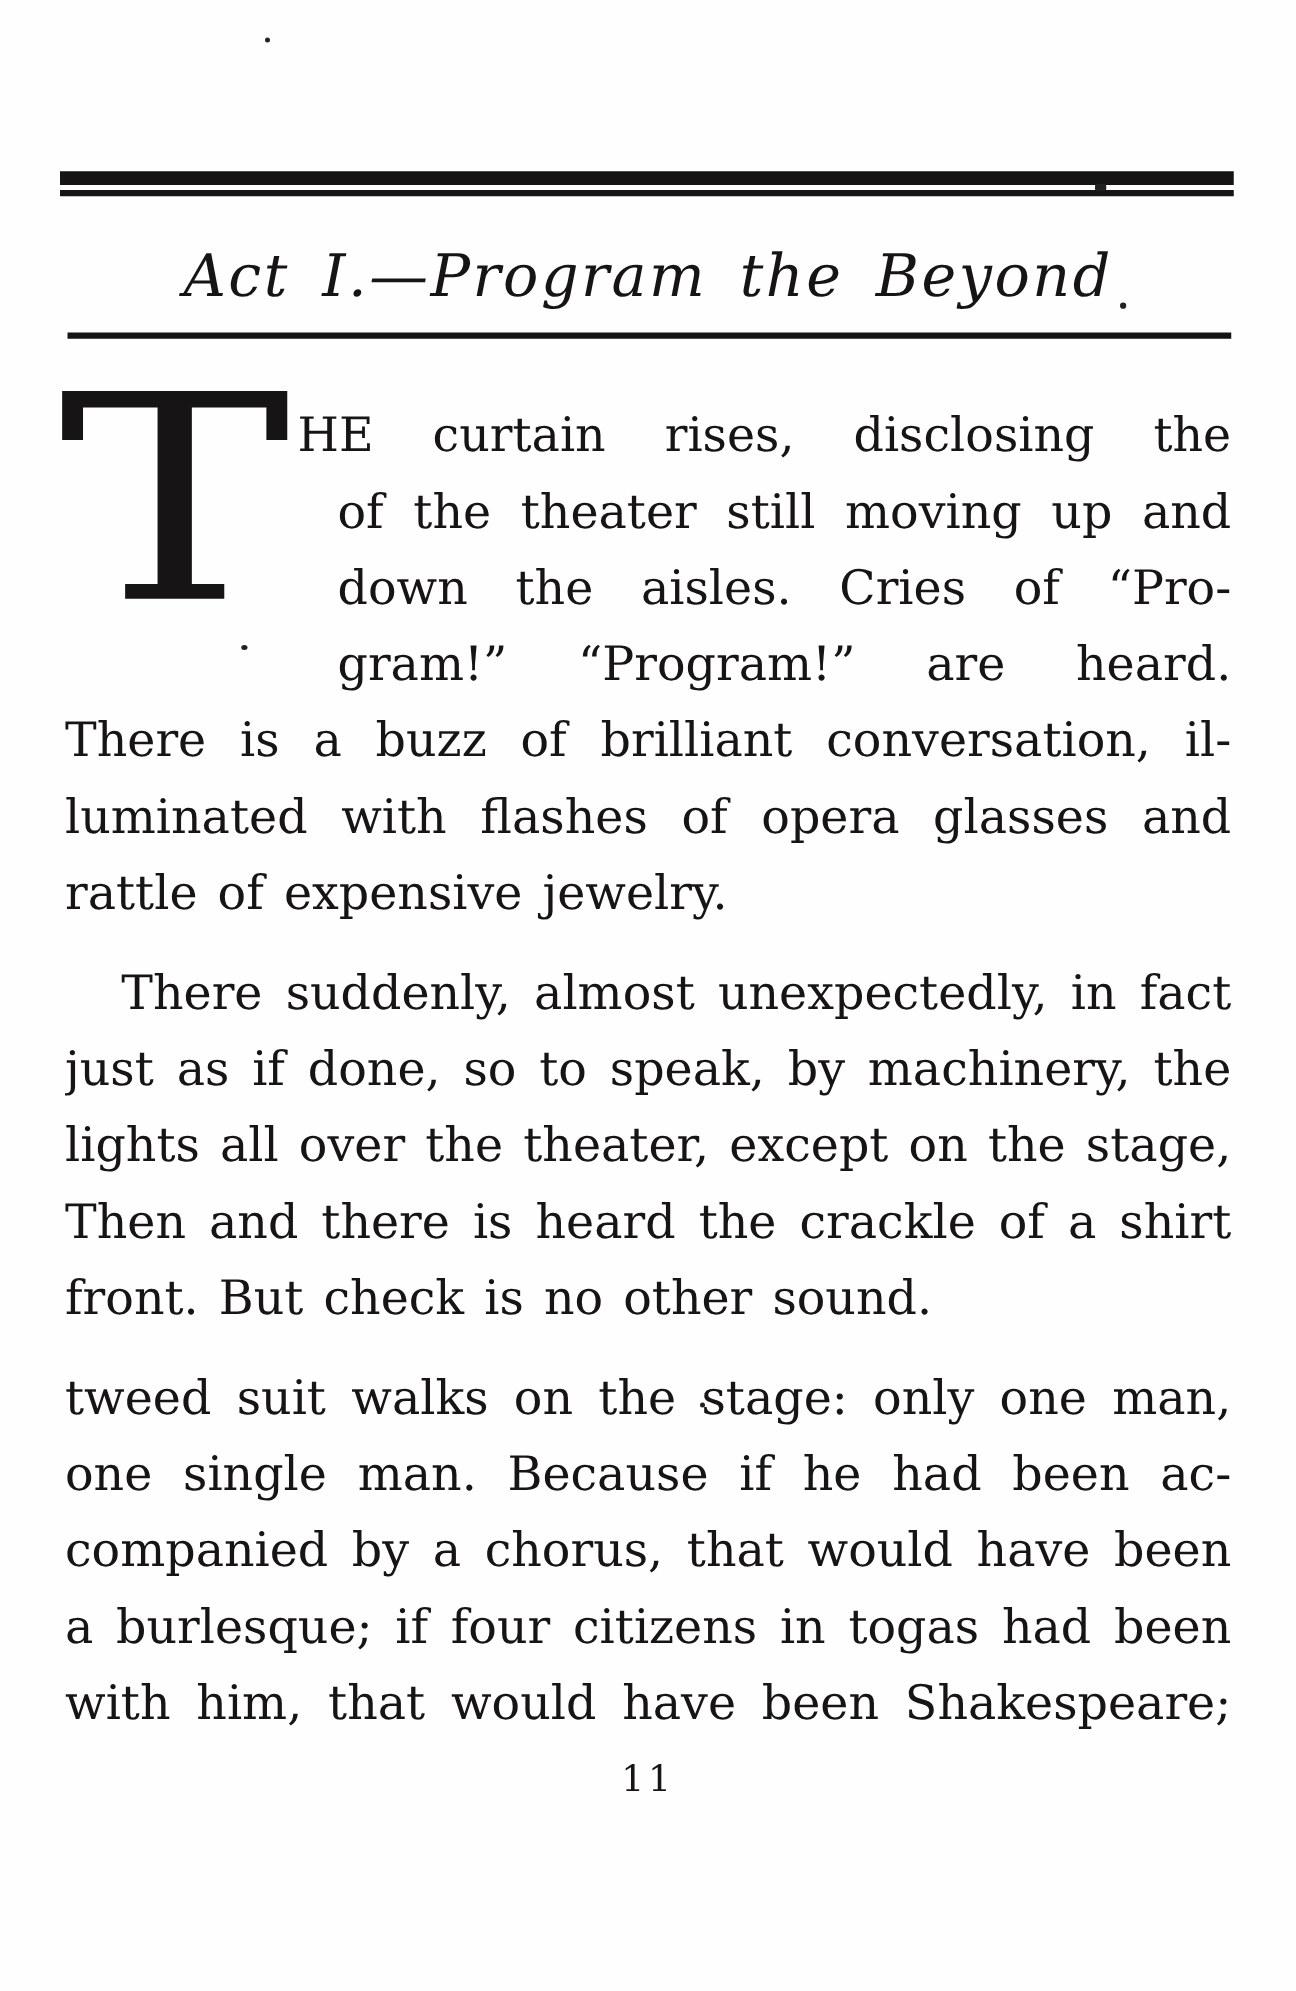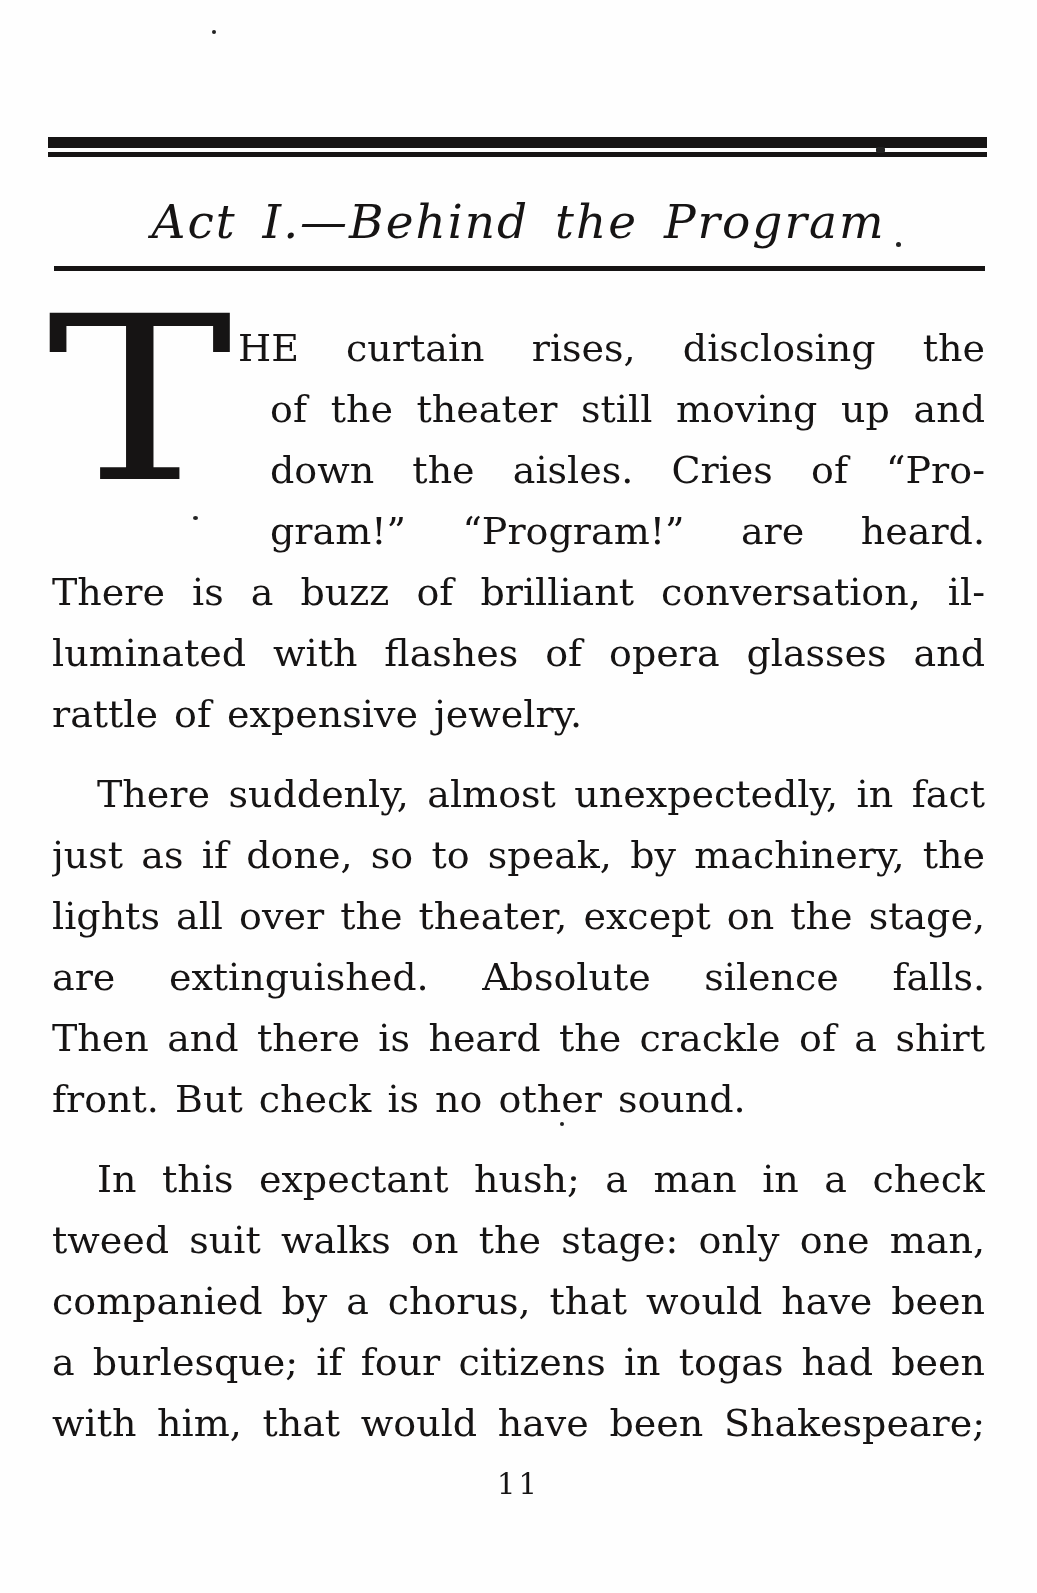--- a/index.html
+++ b/index.html
@@ -82,49 +82,48 @@
   <div class="speck speck-5"></div>
 
   <div class="content">
 
     <div class="rule-top">
       <div class="thick"></div>
       <div class="gap"></div>
       <div class="thin"></div>
     </div>
 
-    <div class="chapter-title">Act I.—Behind the Program</div>
+    <div class="chapter-title">Act I.—Program the Beyond</div>
 
     <div class="rule-mid"></div>
 
     <div class="body-text">
 
       <div class="para">
         <span class="dropcap">T</span>
         <div class="line line--dc-first">HE curtain rises, disclosing the ushers</div>
         <div class="line line--dc-rest">of the theater still moving up and</div>
         <div class="line line--dc-rest">down the aisles.  Cries of “Pro-</div>
         <div class="line line--dc-rest">gram!”  “Program!”  are heard.</div>
         <div class="line">There is a buzz of brilliant conversation, il-</div>
         <div class="line">luminated with flashes of opera glasses and the</div>
         <div class="line line--end">rattle of expensive jewelry.</div>
       </div>
 
       <div class="para">
         <div class="line line--indent">There suddenly, almost unexpectedly, in fact</div>
         <div class="line">just as if done, so to speak, by machinery, the</div>
         <div class="line">lights all over the theater, except on the stage,</div>
-        <div class="line">are extinguished.  Absolute silence falls.</div>
         <div class="line">Then and there is heard the crackle of a shirt</div>
         <div class="line line--end">front.  But check is no other sound.</div>
       </div>
 
       <div class="para">
-        <div class="line line--indent">In this expectant hush; a man in a check</div>
         <div class="line">tweed suit walks on the stage: only one man,</div>
+        <div class="line">one single man.  Because if he had been ac-</div>
         <div class="line">companied by a chorus, that would have been</div>
         <div class="line">a burlesque; if four citizens in togas had been</div>
         <div class="line">with him, that would have been Shakespeare;</div>
       </div>
 
     </div>
 
     <div class="page-number">11</div>
 
   </div>

